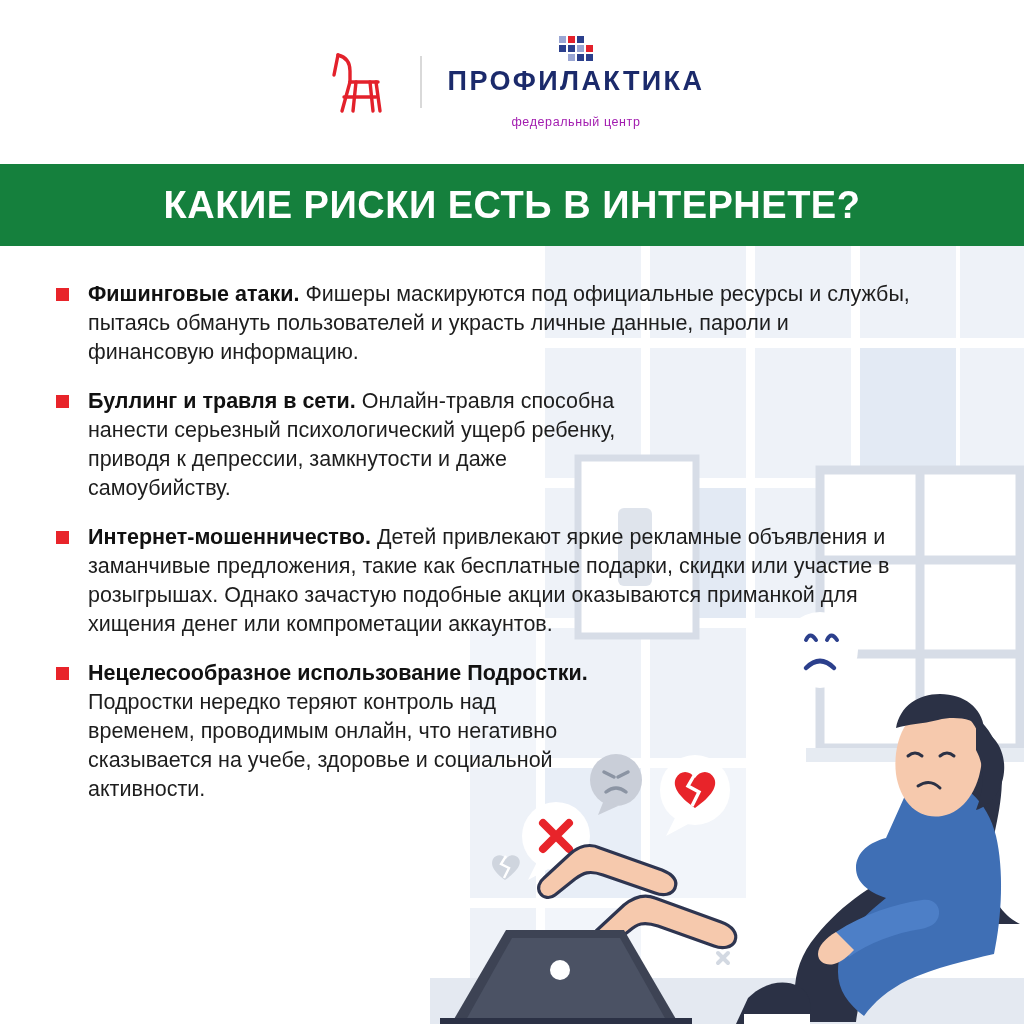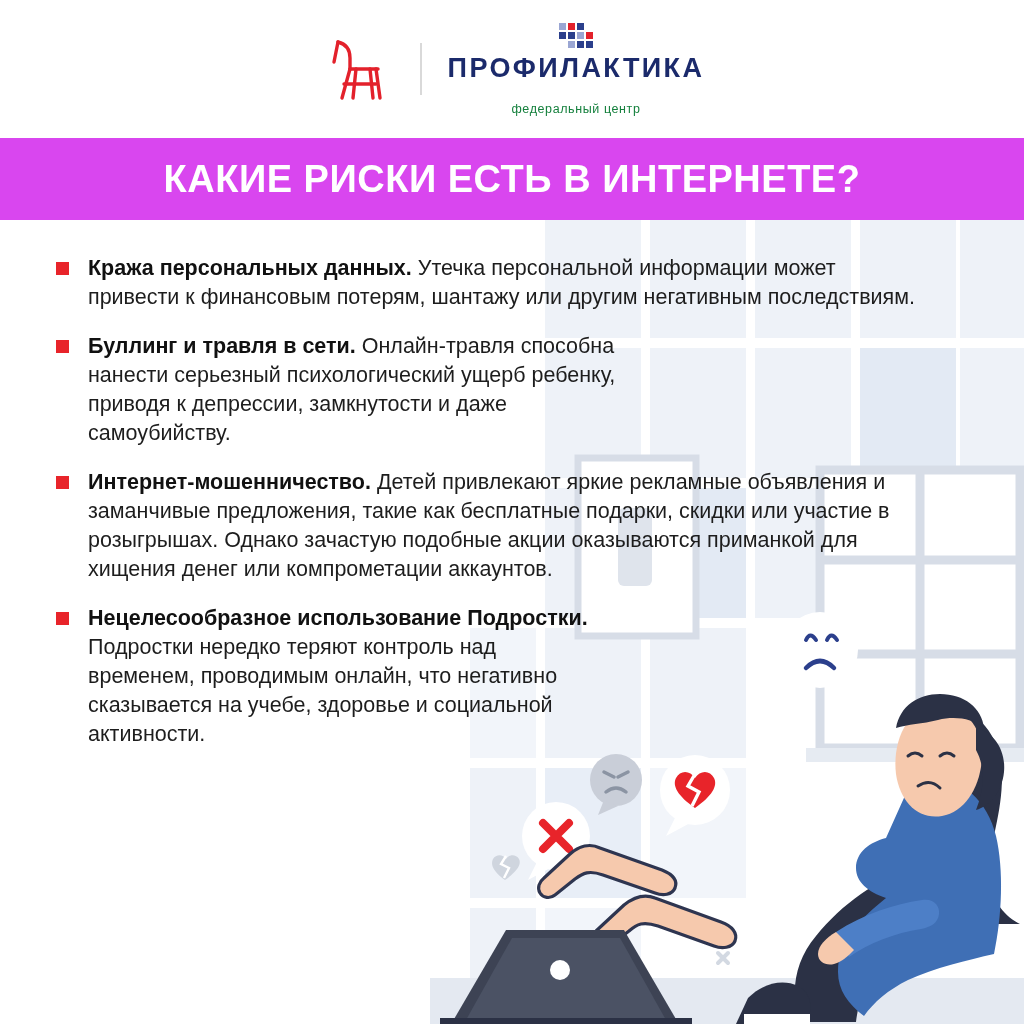--- a/index.html
+++ b/index.html
@@ -10,21 +10,21 @@
     width: 1024px;
     height: 1024px;
     background: #ffffff;
     font-family: "Liberation Sans", sans-serif;
     overflow: hidden;
     position: relative;
   }
 
   
   .header {
-    height: 138px;
+    height: 164px;
     display: flex;
     align-items: center;
     justify-content: center;
     gap: 26px;
     background: #ffffff;
     position: relative;
     z-index: 5;
   }
   .logo-chair {
     width: 74px;
@@ -60,27 +60,27 @@
   .logo-title {
     font-size: 27px;
     font-weight: bold;
     letter-spacing: 2.4px;
     color: #1b2a6b;
     line-height: 1;
   }
   .logo-sub {
     font-size: 12.5px;
     letter-spacing: 0.6px;
-    color: #15803d;
+    color: #a21caf;
     margin-top: 20px;
   }
 
   
   .title-bar {
-    background: #d946ef;
+    background: #15803d;
     height: 82px;
     display: flex;
     align-items: center;
     justify-content: center;
     position: relative;
     z-index: 5;
   }
   .title-bar h1 {
     margin: 0;
     color: #ffffff;
@@ -289,25 +289,25 @@
       <path d="M506 722 l118 0 l56 96 l-230 0 Z" fill="#3d4354"></path>
       <path d="M512 730 l108 0 l46 82 l-200 0 Z" fill="#4b5264"></path>
       <ellipse cx="560" cy="762" rx="10" ry="10" fill="#ffffff"></ellipse>
       <path d="M440 816 l252 0 l0 -6 l-252 0 Z" fill="#2b3145"></path>
     </g>
   </svg>
 </div>
 
 <div class="content">
 
-
   <div class="item wide">
     <span class="bullet"></span>
-    <b>Кража персональных данных.</b><span class="txt"> Утечка персональной информации может привести к финансовым потерям, шантажу или другим негативным последствиям.</span>
-  </div>
+    <b>Фишинговые атаки.</b><span class="txt"> Фишеры маскируются под официальные ресурсы и службы, пытаясь обмануть пользователей и украсть личные данные, пароли и финансовую информацию.</span>
+  </div>
+
 
   <div class="item narrow">
     <span class="bullet"></span>
     <b>Буллинг и травля в сети.</b><span class="txt"> Онлайн-травля способна нанести серьезный психологический ущерб ребенку, приводя к депрессии, замкнутости и даже самоубийству.</span>
   </div>
 
   <div class="item wide">
     <span class="bullet"></span>
     <b>Интернет-мошенничество.</b><span class="txt"> Детей привлекают яркие рекламные объявления и заманчивые предложения, такие как бесплатные подарки, скидки или участие в розыгрышах. Однако зачастую подобные акции оказываются приманкой для хищения денег или компрометации аккаунтов.</span>
   </div>

